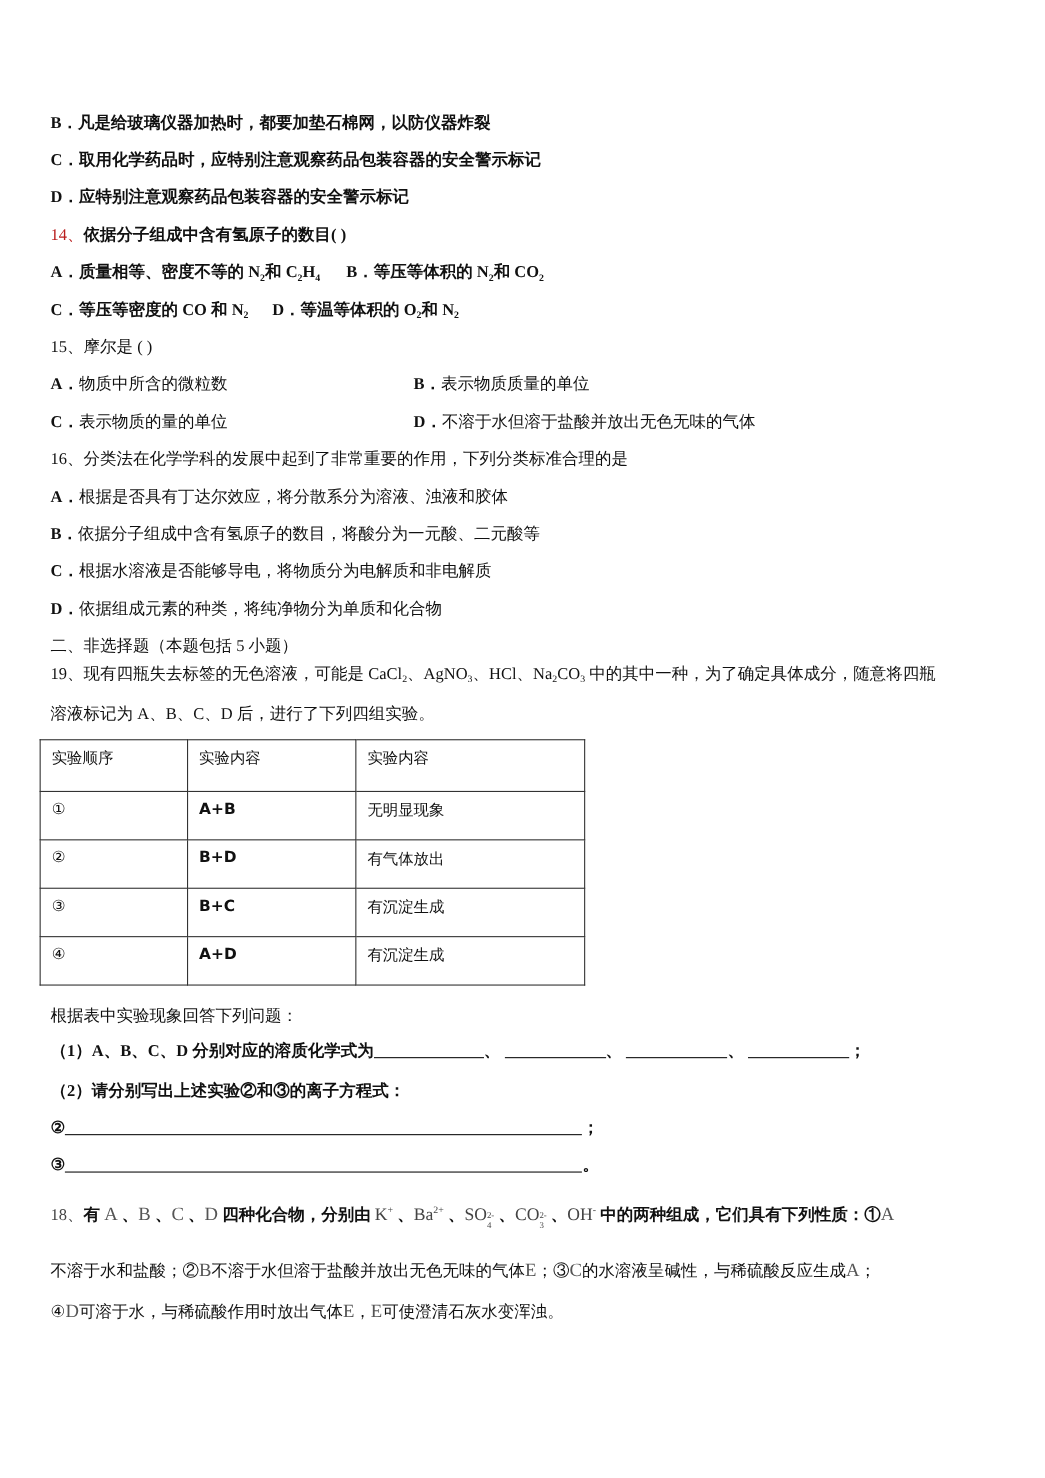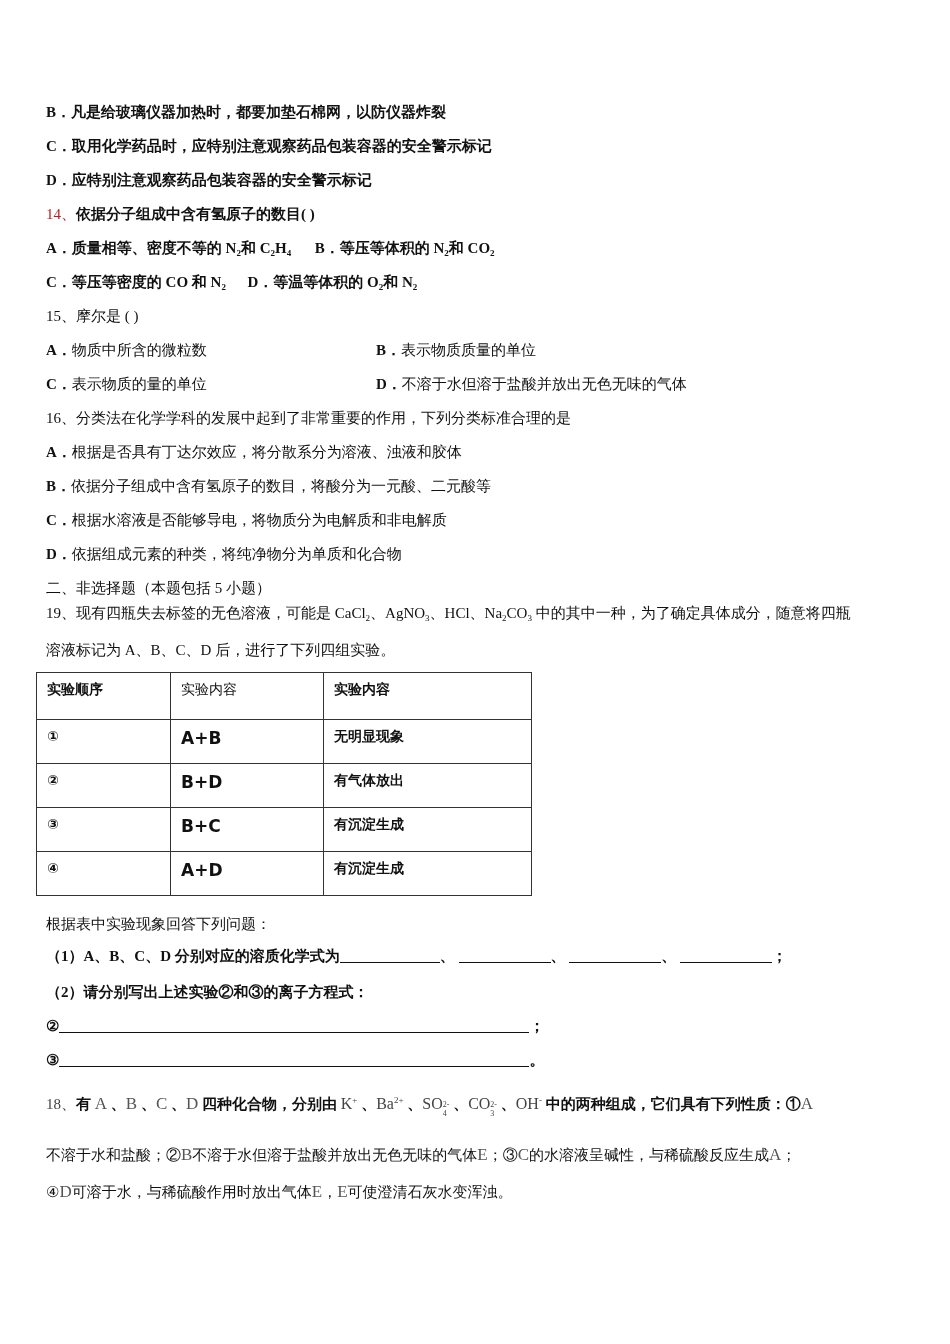--- a/index.html
+++ b/index.html
@@ -20,25 +20,25 @@
   .serif-light { font-weight: normal; color: #555; font-family: "Liberation Serif", serif; font-size: 17px; }
   .ion { font-weight: normal; color: #444; font-family: "Liberation Serif", serif; font-size: 16px; }
   .blank { display: inline-block; border-bottom: 1px solid #111; height: 14px; vertical-align: -2px; }
 
   table.exp {
     position: absolute; left: 36px; top: 672px; border-collapse: collapse;
     font-family: "DejaVu Sans", "Liberation Sans", sans-serif; font-size: 14px;
   }
   table.exp td {
     border: 1.5px solid #333; height: 44px; vertical-align: top;
-    padding: 8px 10px 0 10px; box-sizing: border-box; font-weight: bold;
+    padding: 8px 10px 0 10px; box-sizing: border-box;
   }
   table.exp tr:first-child td { height: 47px; }
   table.exp td.c1 { width: 134px; }
-  table.exp td.c2 { width: 153px; font-weight: bold; font-size: 17px; }
+  table.exp td.c2 { width: 153px; font-weight: bold; font-size: 14px; }
   table.exp td.c3 { width: 208px; }
 </style>
 </head>
 <body>
 
 <div class="line" style="top:102px">
   <span class="opt-label">B．</span><span>凡是给玻璃仪器加热时，都要加垫石棉网，以防仪器炸裂</span>
 </div>
 <div class="line" style="top:136px">
   <span class="opt-label">C．</span><span>取用化学药品时，应特别注意观察药品包装容器的安全警示标记</span>

